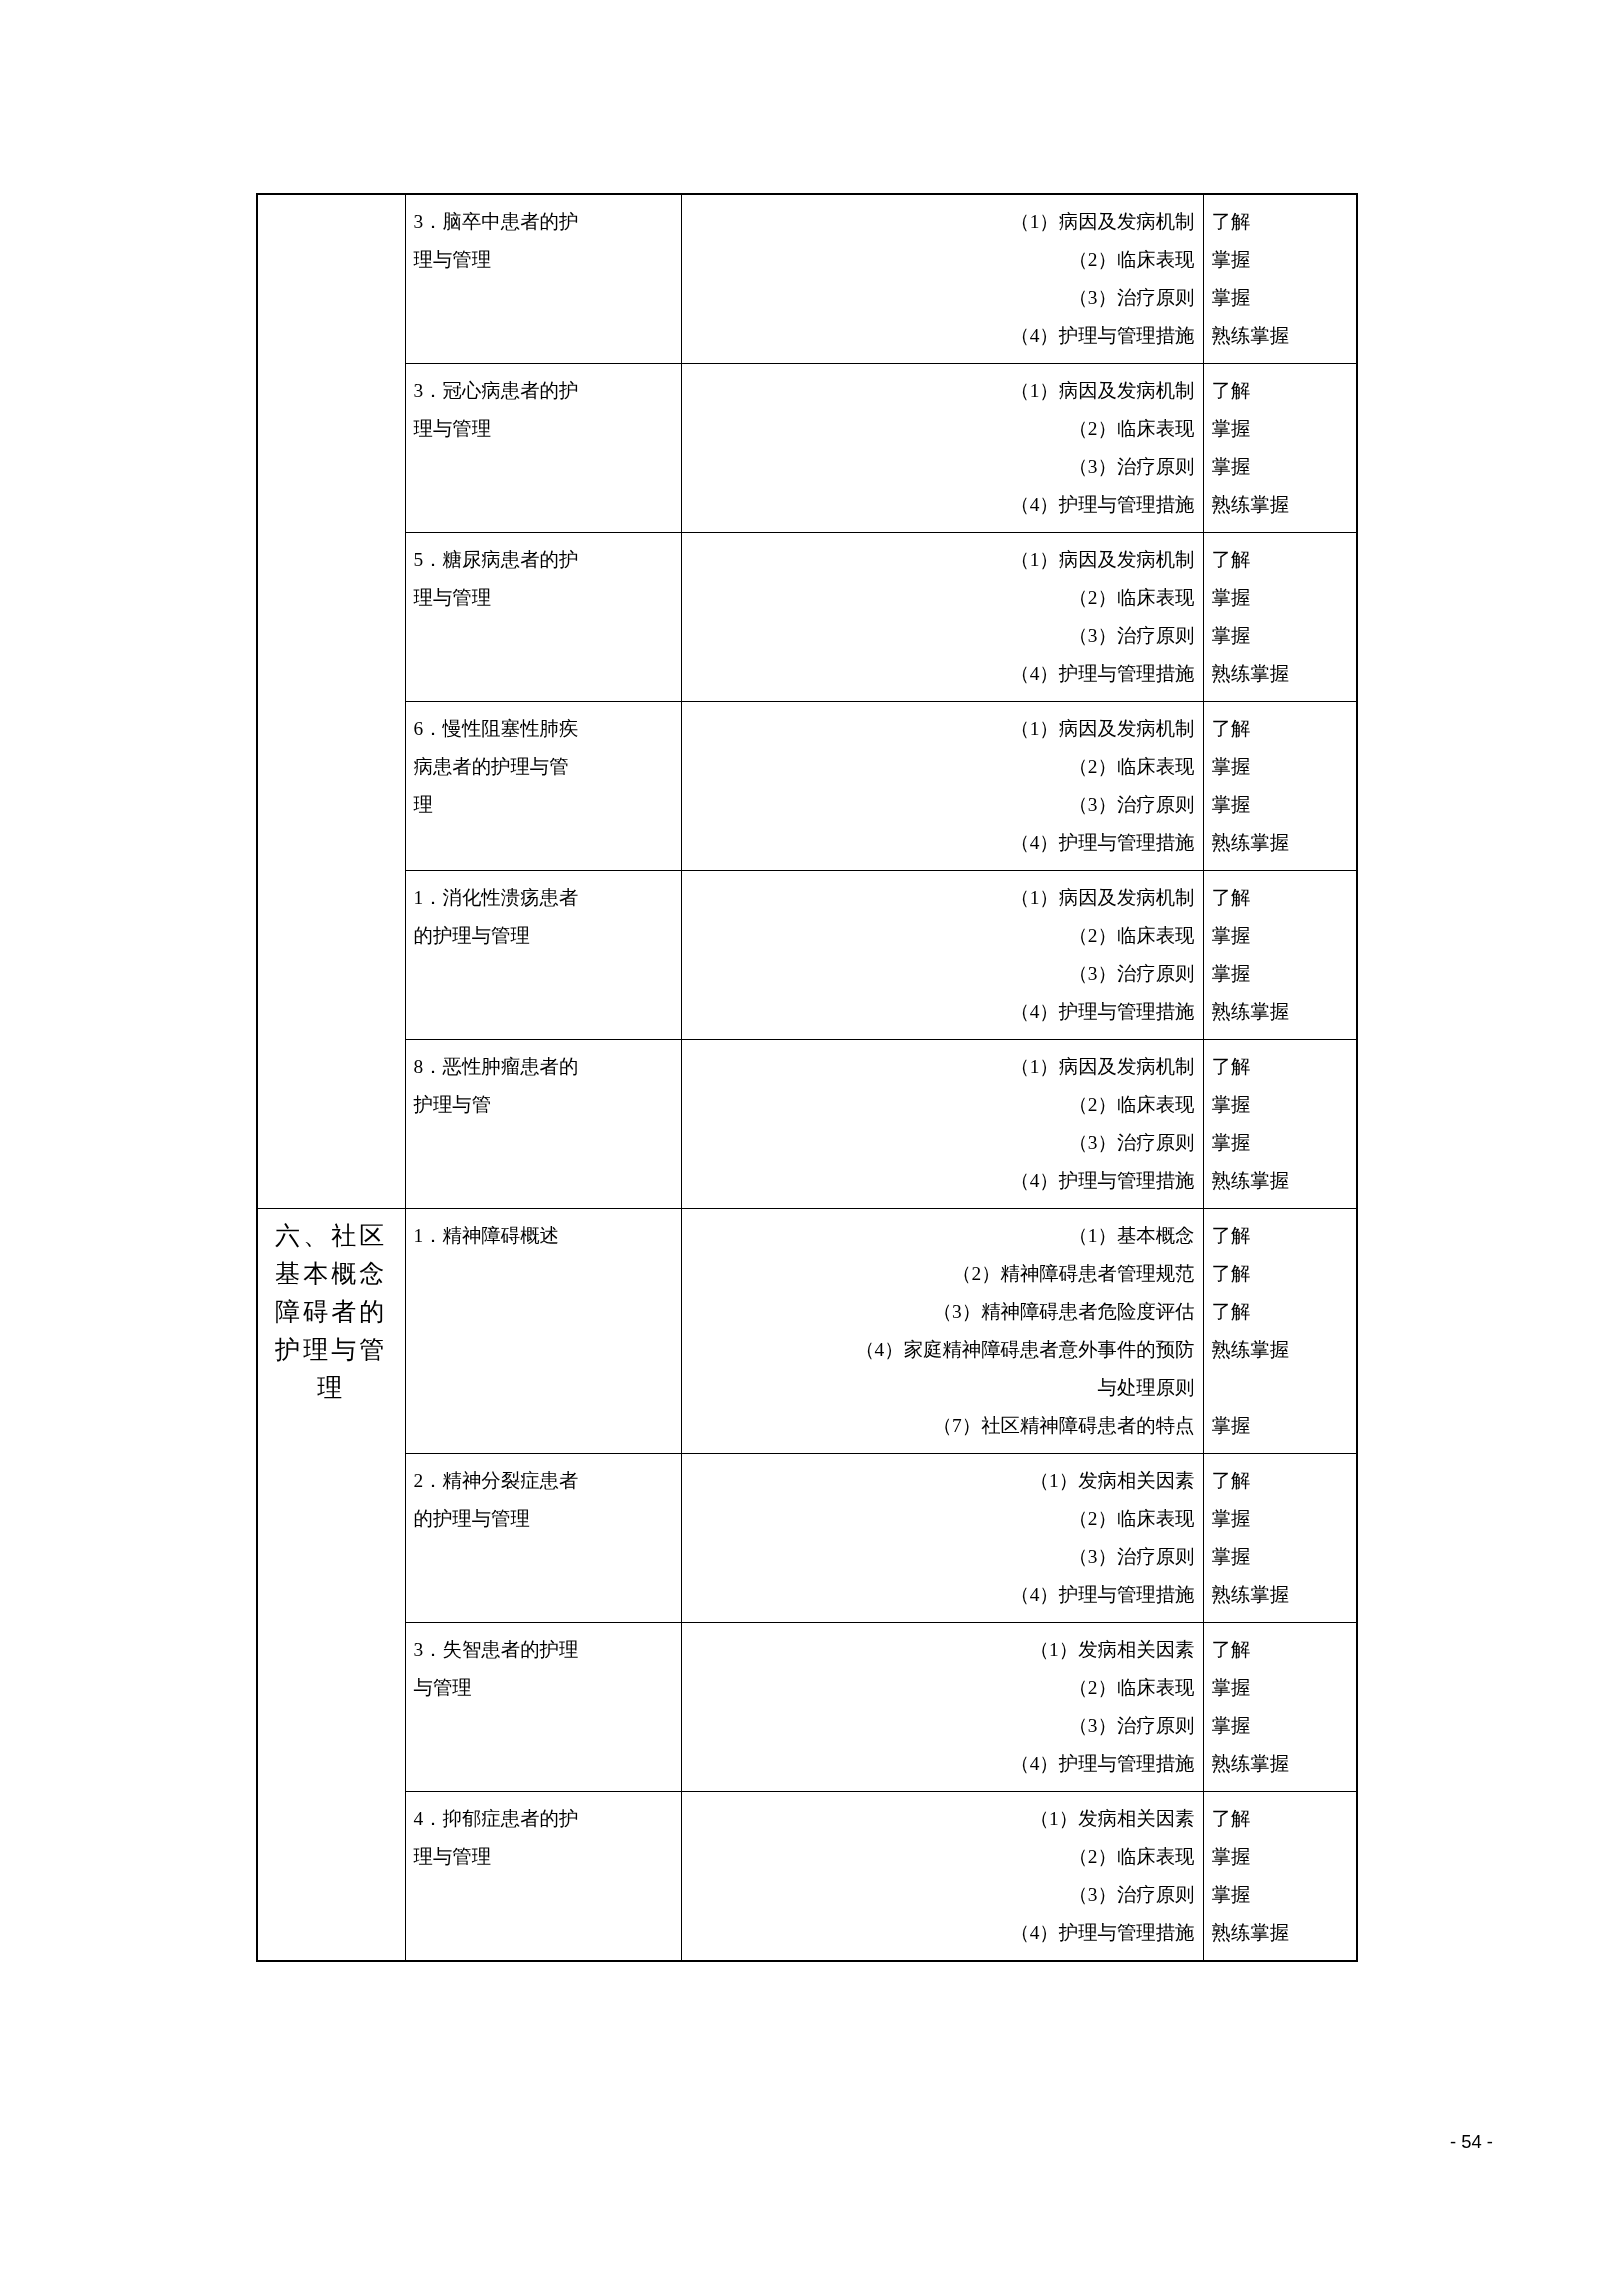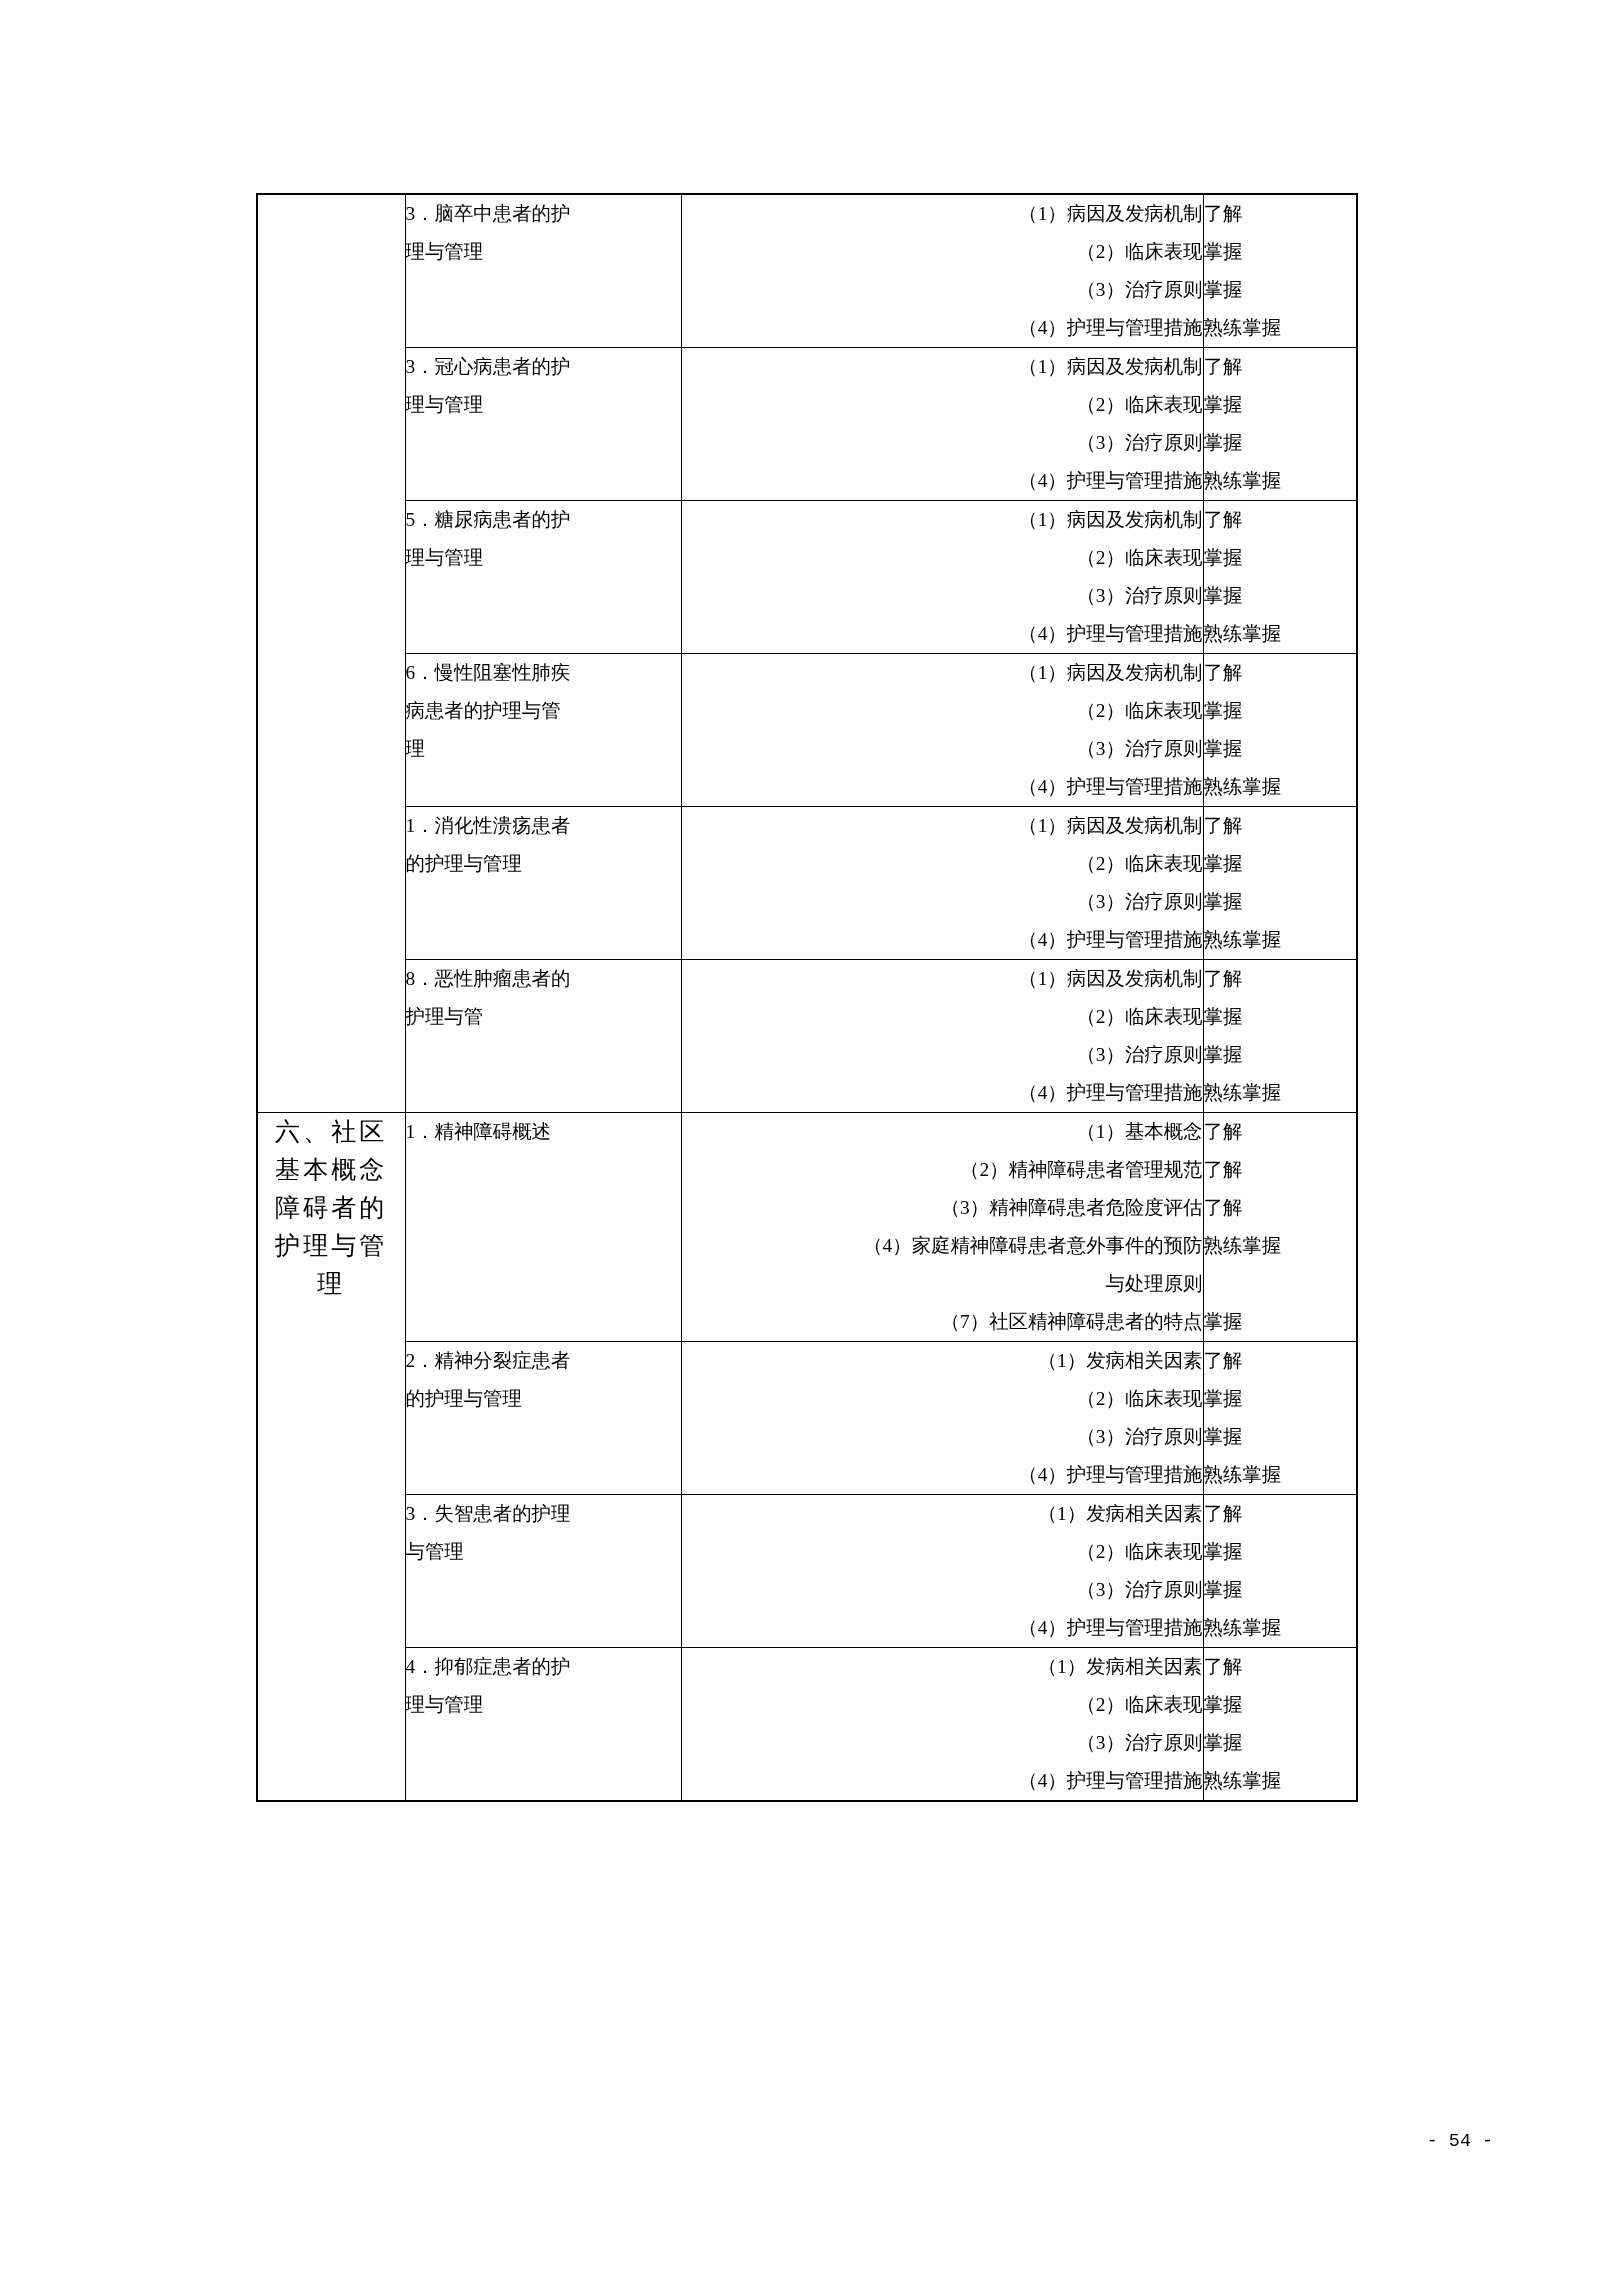--- a/index.html
+++ b/index.html
@@ -30,21 +30,21 @@
     position: absolute;
     left: 256px;
     top: 193px;
     width: 1101px;
     border-collapse: collapse;
     table-layout: fixed;
   }
   #syllabus-table td {
     border: 1px solid #000000;
     vertical-align: top;
-    padding: 0;
+    padding: 8px;
     background: #ffffff;
   }
   
   #syllabus-table {
     border: 2px solid #000000;
   }
 
   col.c-section  { width: 148px; }
   col.c-topic    { width: 276px; }
   col.c-detail   { width: 522px; }
@@ -92,21 +92,21 @@
   
   tr.row-block td { height: 0.5px; }
 
   
   #page-number {
     position: absolute;
     right: 130px;
     top: 2131px;
     font-size: 18.4px;
     line-height: 22.5px;
-    font-family: Liberation Mono, monospace;
+    font-family: Liberation Sans, sans-serif;
     white-space: nowrap;
     margin-left: 16px;
   }
 </style>
 </head>
 <body>
 
 <div id="page">
 
   <table id="syllabus-table">

